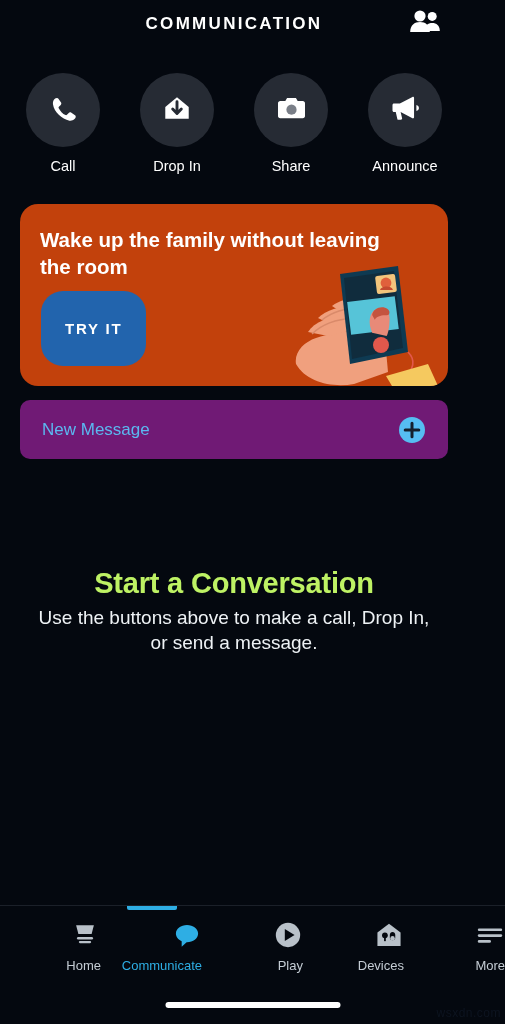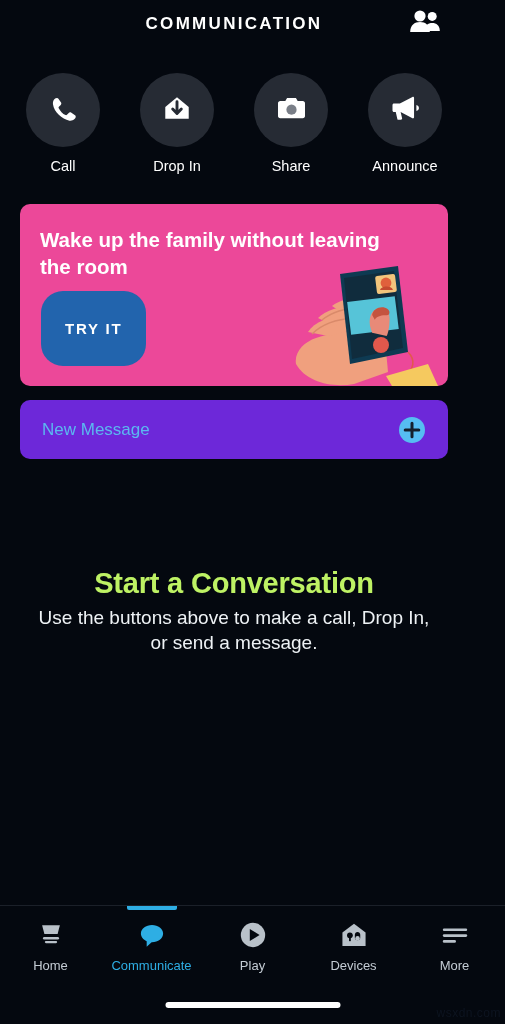--- a/index.html
+++ b/index.html
@@ -37,41 +37,41 @@
     display:flex; align-items:center; justify-content:center;
   }
   .action-label {
     margin-top:11px; color:#ffffff; font-size:14.5px; font-weight:400;
     white-space:nowrap;
   }
 
   
   .promo {
     position:relative; margin:30px 20px 0 20px; height:182px;
-    background:#ec4899; border-radius:10px; overflow:hidden;
+    background:#c2410c; border-radius:18px; overflow:hidden;
   }
   .promo-title {
     position:absolute; left:20px; top:22px; width:365px;
     color:#ffffff; font-size:20.5px; font-weight:bold; line-height:1.33;
   }
   .promo-btn {
     position:absolute; left:21px; bottom:20px;
     background:#2264ad; color:#ffffff;
     border:none; border-radius:22px;
     padding:29px 24px;
     font-family:"Liberation Sans", sans-serif;
     font-size:15px; font-weight:bold; letter-spacing:1.8px;
     cursor:pointer;
   }
   .promo-art { position:absolute; right:0px; bottom:0px; width:160px; height:130px; }
 
   
   .newmsg {
     margin:14px 20px 0 20px; height:59px;
-    background:#6d28d9; border-radius:10px;
+    background:#701a75; border-radius:10px;
     display:flex; align-items:center; justify-content:space-between;
     padding:0 22px; cursor:pointer;
   }
   .newmsg-label { color:#5bb8f0; font-size:17px; }
   .plus-icon { width:28px; height:28px; }
 
   
   .empty { margin-top:108px; text-align:center; padding:0 28px; }
   .empty-title {
     color:#bef264; font-size:29px; font-weight:bold; letter-spacing:-0.2px;
@@ -81,21 +81,21 @@
   }
 
   
   .bottomnav {
     position:absolute; left:0; bottom:0; width:505px; height:119px;
     background:#04080f; border-top:1px solid #1b2029;
   }
   .navrow { display:flex; height:80px; }
   .navitem {
     flex:1; position:relative;
-    display:flex; flex-direction:column; align-items:center; justify-content:center;
+    display:flex; flex-direction:column; align-items:flex-end; justify-content:center;
     cursor:pointer;
   }
   .nav-indicator {
     position:absolute; top:0; left:50%; transform:translateX(-50%);
     width:50px; height:4px; background:#2eaee4; border-radius:0 0 2px 2px;
   }
   .nav-icon { height:32px; display:flex; align-items:center; justify-content:center; }
   .nav-label { margin-top:7px; font-size:13px; color:#c4ccd4; white-space:nowrap; }
   .nav-label.active { color:#2eaee4; }
   .home-indicator {

